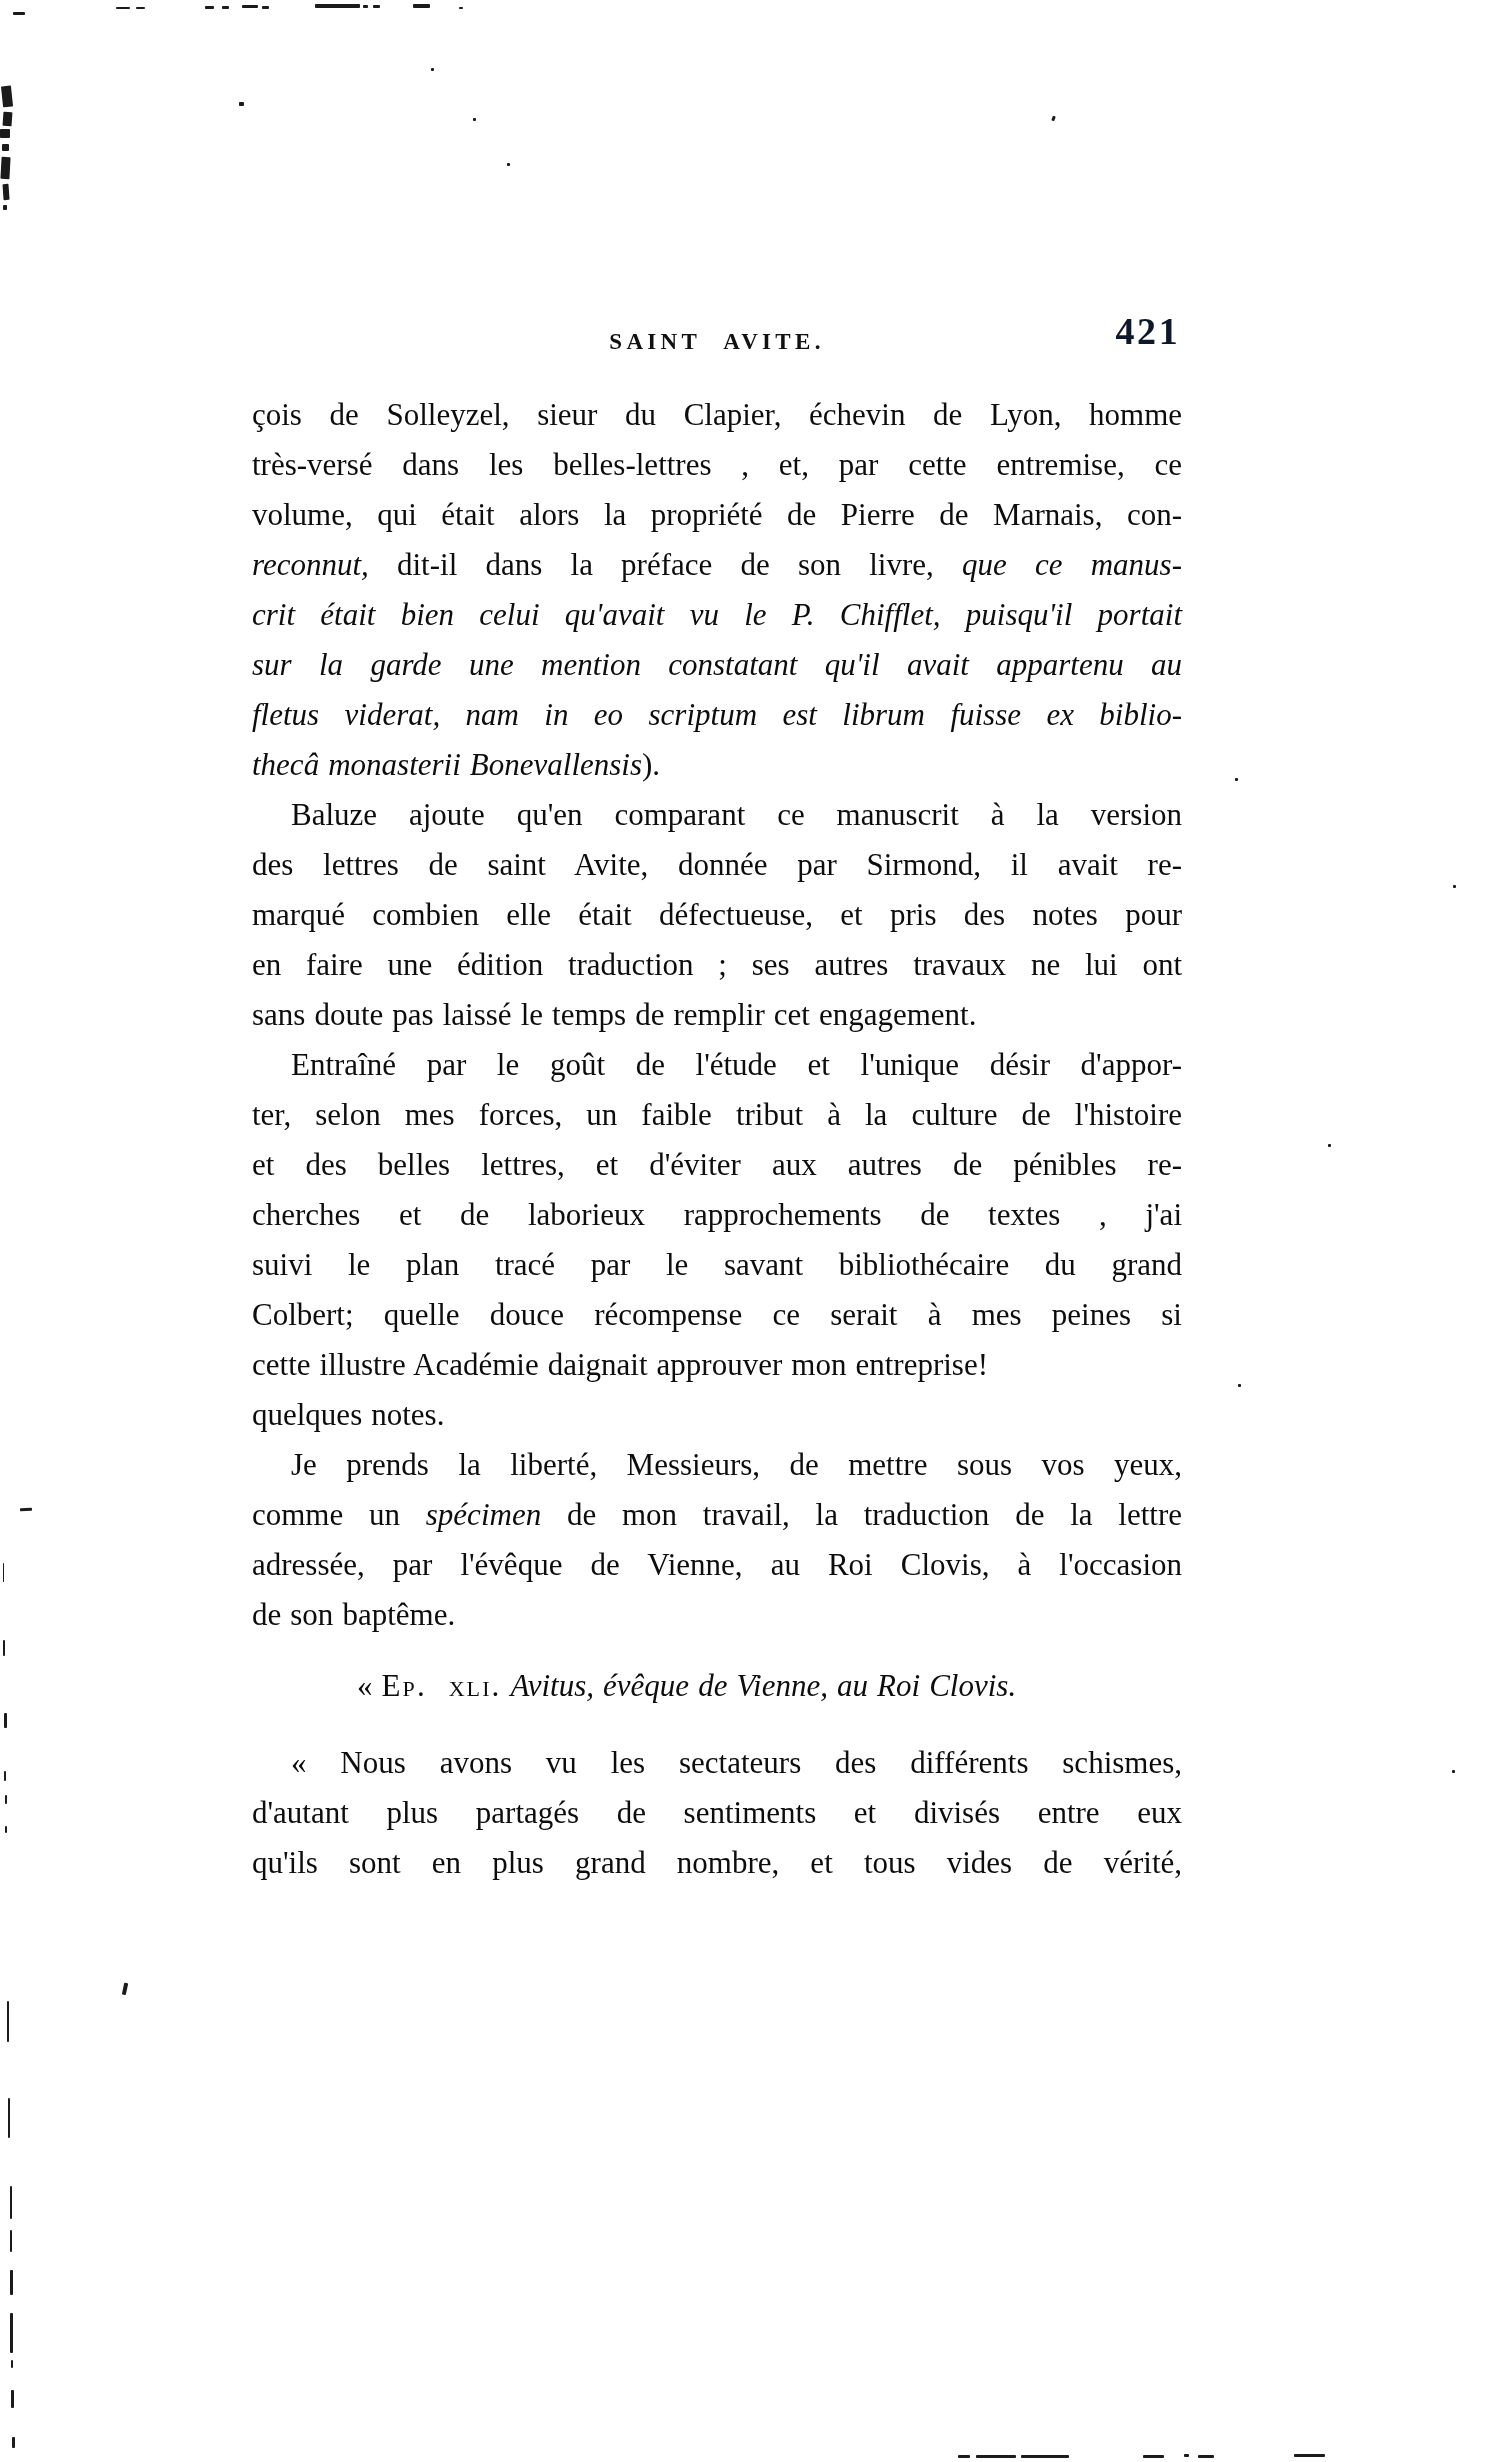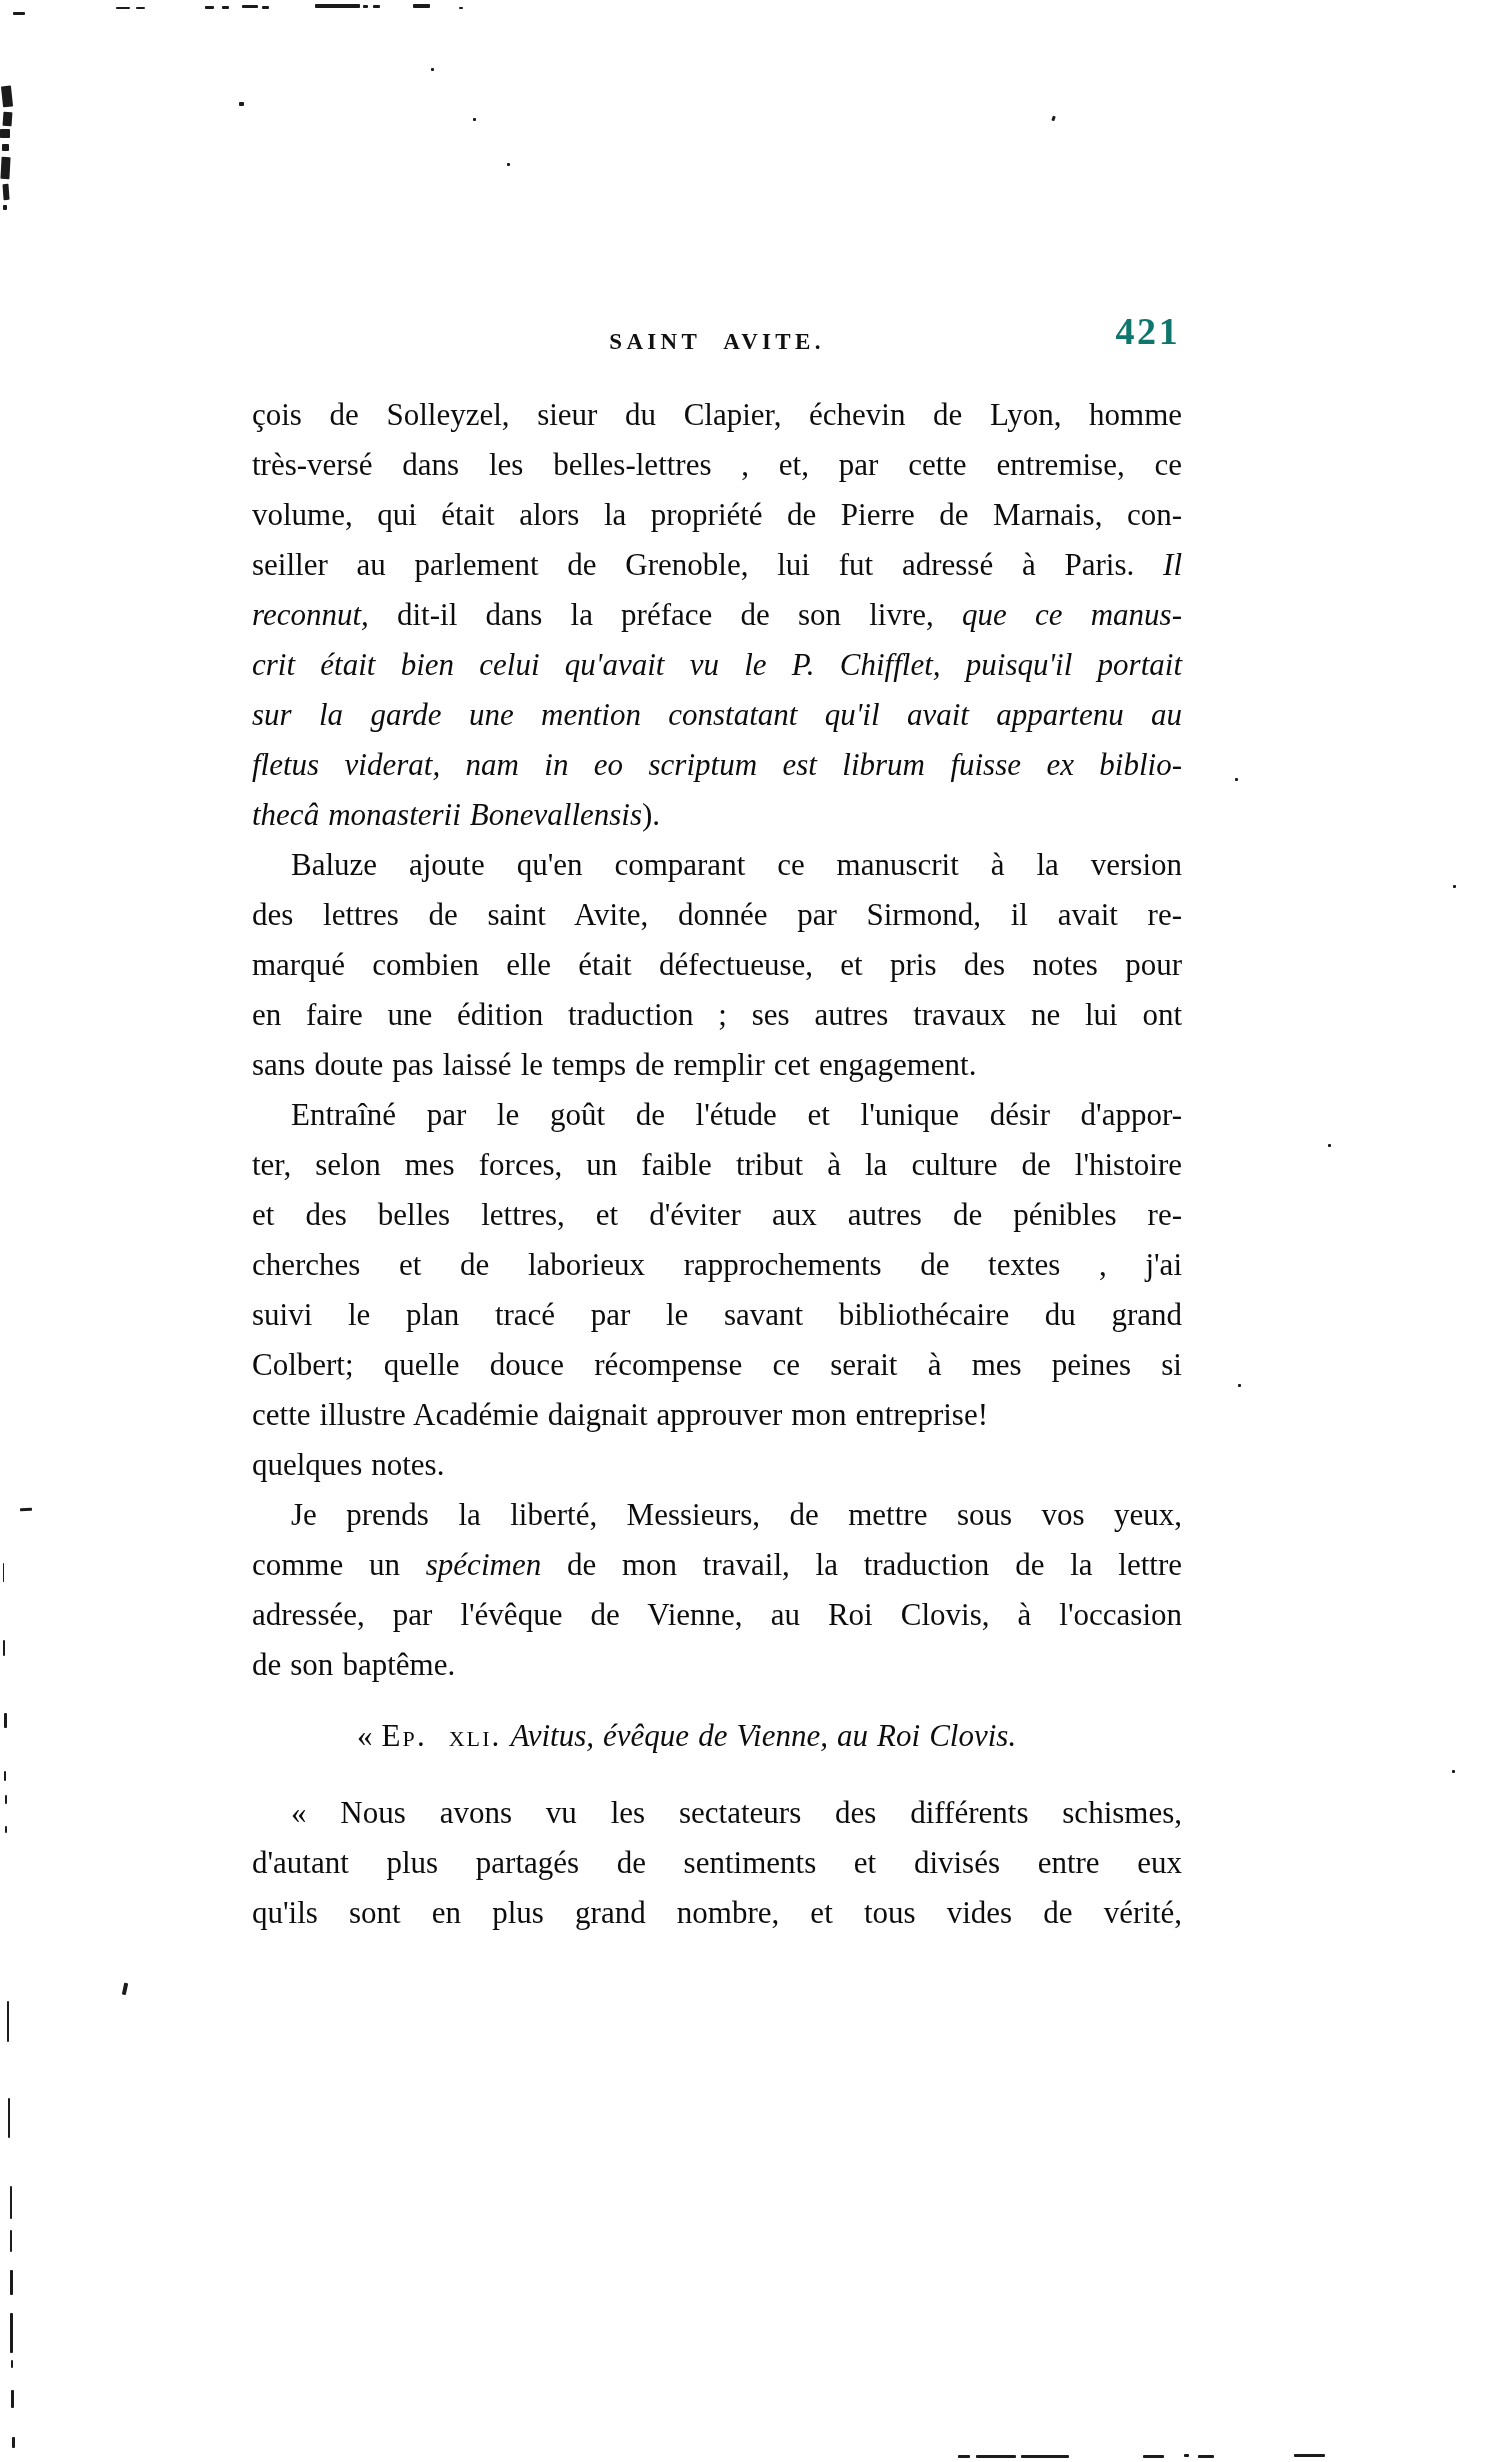--- a/index.html
+++ b/index.html
@@ -36,21 +36,21 @@
     word-spacing: 13.8px;
     color: #111111;
   }
   .page-number {
     position: absolute;
     right: 1.7px;
     top: 3.4px;
     font-size: 38px;
     font-weight: 600;
     letter-spacing: 2.6px;
-    color: #0f766e;
+    color: #0f172a;
   }
   
   .text-block {
     position: absolute;
     left: 252px;
     top: 375px;
     width: 930px;
     font-size: 31px;
     line-height: 50px;
     word-spacing: 1.3px;
@@ -88,21 +88,20 @@
 
   <div class="header-row">
     <div class="running-title">SAINT AVITE.</div>
     <div class="page-number">421</div>
   </div>
 
   <div class="text-block" id="text-block">
       <div class="line"><span>çois de Solleyzel, sieur du Clapier, échevin de Lyon, homme</span></div>
       <div class="line"><span>très-versé dans les belles-lettres , et, par cette entremise, ce</span></div>
       <div class="line"><span>volume, qui était alors la propriété de Pierre de Marnais, con-</span></div>
-      <div class="line"><span>seiller au parlement de Grenoble, lui fut adressé à Paris. </span><span class="seg-i">Il</span></div>
       <div class="line"><span class="seg-i">reconnut,</span><span> dit-il dans la préface de son livre, </span><span class="seg-i">que ce manus-</span></div>
       <div class="line"><span class="seg-i">crit était bien celui qu'avait vu le P. Chifflet, puisqu'il portait</span></div>
       <div class="line"><span class="seg-i">sur la garde une mention constatant qu'il avait appartenu au</span></div>
       <div class="line"><span class="seg-i">fletus viderat, nam in eo scriptum est librum fuisse ex biblio-</span></div>
       <div class="line last"><span class="seg-i">thecâ monasterii Bonevallensis</span><span>).</span></div>
       <div class="line indent"><span>Baluze ajoute qu'en comparant ce manuscrit à la version</span></div>
       <div class="line"><span>des lettres de saint Avite, donnée par Sirmond, il avait re-</span></div>
       <div class="line"><span>marqué combien elle était défectueuse, et pris des notes pour</span></div>
       <div class="line"><span>en faire une édition traduction ; ses autres travaux ne lui ont</span></div>
       <div class="line last"><span>sans doute pas laissé le temps de remplir cet engagement.</span></div>

